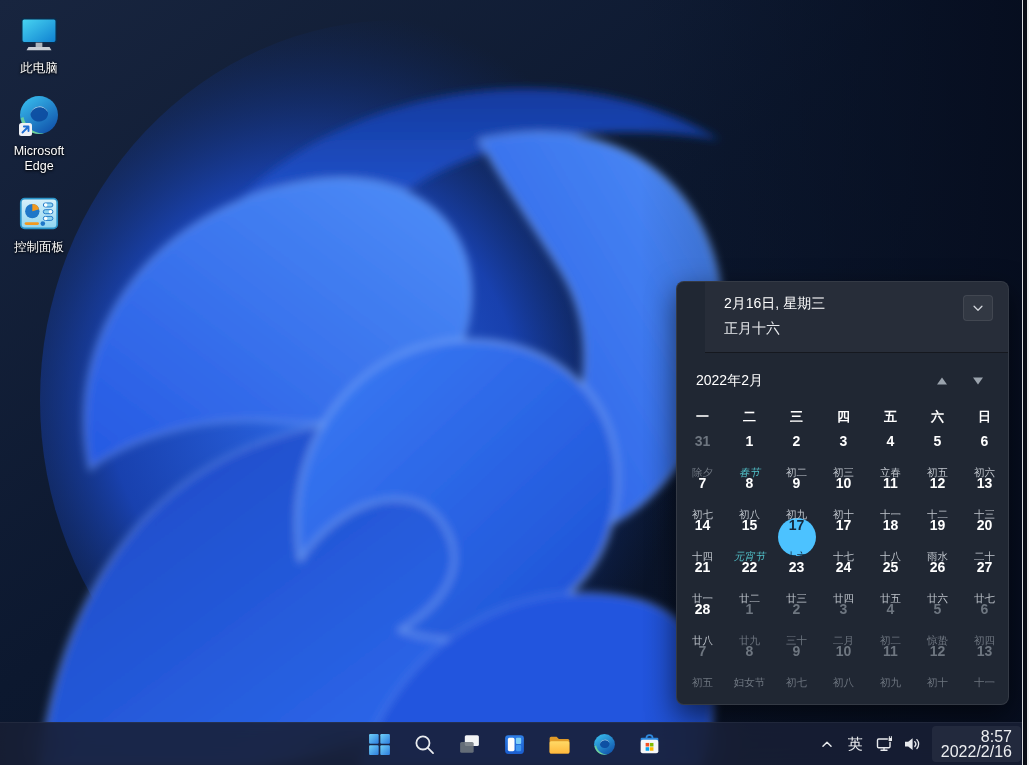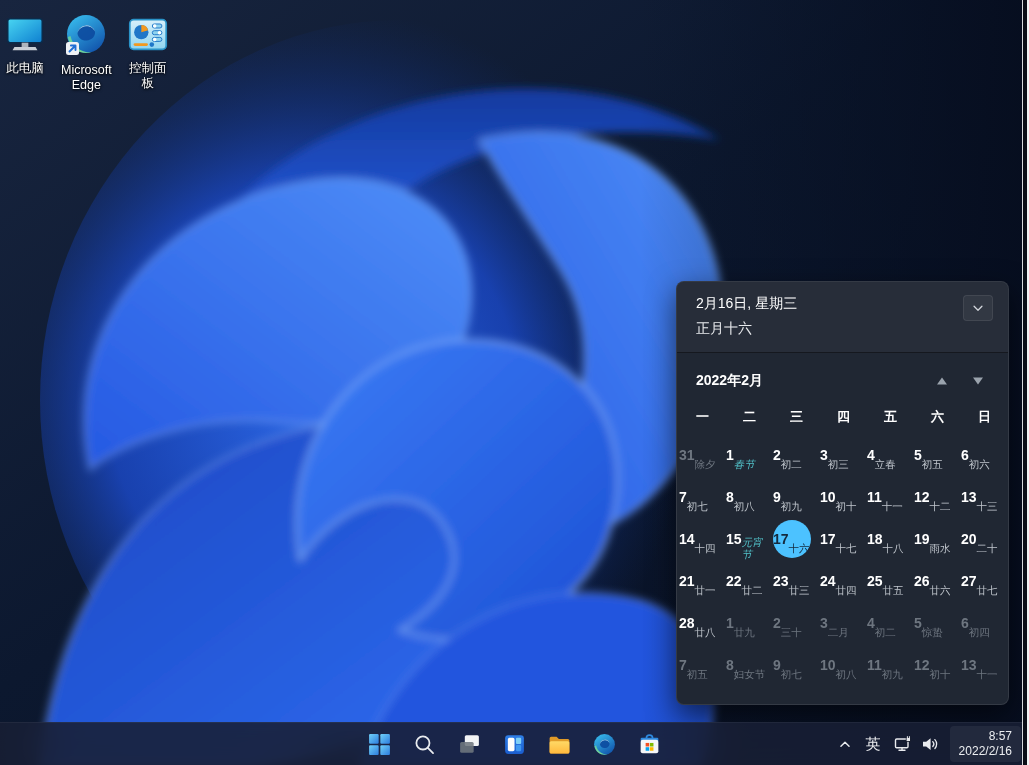--- a/index.html
+++ b/index.html
@@ -6,64 +6,64 @@
   *{box-sizing:border-box;}
   .screen{position:relative;width:1029px;height:765px;overflow:hidden;
     font-family:"Liberation Sans","DejaVu Sans",sans-serif;color:#fff;background:#0a1322;}
   .wallpaper{position:absolute;inset:0;display:block;}
 
   
   .right-edge{position:absolute;top:0;right:0;width:8px;height:100%;
     background:linear-gradient(to right,rgba(0,0,0,0) 0 1px,#d7dadd 1px 2px,#0a0e17 2px 6px,#f2f3f4 6px 8px);z-index:60;}
 
   
-  .desktop-icons{position:absolute;left:2px;top:10px;width:74px;display:flex;gap:13px;z-index:5;}
+  .desktop-icons{position:absolute;left:2px;top:10px;width:74px;display:flex;flex-direction:column;gap:13px;z-index:5;}
   .dicon{display:flex;flex-direction:column;align-items:center;padding:2px 0;cursor:default;border-radius:4px;}
   .dicon svg{display:block;}
   .dlabel{margin-top:3px;font-size:12.5px;line-height:15px;text-align:center;color:#fff;
     text-shadow:0 1px 3px rgba(0,0,0,.95),0 0 2px rgba(0,0,0,.8);max-width:72px;}
 
   
   .calendar{position:absolute;left:676px;top:281px;width:333px;height:424px;
     background:#202733;border:1px solid rgba(255,255,255,.09);border-radius:8px;
     box-shadow:0 10px 28px rgba(0,0,0,.55);z-index:40;overflow:hidden;}
   .cal-header{height:71px;background:rgba(255,255,255,.03);border-bottom:1px solid rgba(0,0,0,.45);
-    display:flex;justify-content:space-between;align-items:flex-start;padding:13px 15px 0 19px;}
+    display:flex;justify-content:space-between;align-items:flex-start;padding:13px 15px 0 19px;margin-left:28px;}
   .cal-date{font-size:14px;color:#fff;}
   .cal-lunar{font-size:14px;color:#e9ebee;margin-top:7px;}
   .collapse-btn{width:30px;height:26px;background:rgba(255,255,255,.055);border:1px solid rgba(255,255,255,.08);
     border-radius:4px;display:flex;align-items:center;justify-content:center;cursor:default;padding:0;}
   .cal-month-row{height:55px;display:flex;justify-content:space-between;align-items:center;padding:0 12px 0 19px;}
-  .cal-month{font-size:14px;font-weight:700;color:#fff;}
+  .cal-month{font-size:14px;font-weight:400;color:#fff;}
   .cal-nav{display:flex;}
   .cal-nav button{width:36px;height:30px;background:transparent;border:none;display:flex;align-items:center;justify-content:center;cursor:default;}
   .weekday-row{display:grid;grid-template-columns:repeat(7,47px);padding:0 2px;height:24px;}
   .wd{font-size:13px;font-weight:700;text-align:center;color:#fff;}
   .cal-grid{display:grid;grid-template-columns:repeat(7,47px);grid-auto-rows:42px;padding:2px 2px 0 2px;}
-  .cell{position:relative;display:flex;align-items:center;justify-content:flex-start;cursor:default;}
+  .cell{position:relative;display:flex;flex-direction:column;align-items:center;justify-content:flex-start;cursor:default;}
   .cell .d{font-size:14px;font-weight:600;color:#fff;line-height:15px;z-index:1;}
   .cell .l{font-size:10.5px;color:#c0c6cd;line-height:12px;margin-top:17px;z-index:1;}
   .cell.fest .l{color:var(--festival,#52c3cb);font-style:italic;}
   .cell.dim .d,.cell.dim .l{color:#6e7680;}
   .cell.sel::before{content:"";position:absolute;width:38px;height:38px;border-radius:50%;
     background:var(--accent,#4cc2ff);z-index:0;}
   .cell.sel .d,.cell.sel .l{color:#14293d;}
 
   
   .taskbar{position:absolute;left:0;right:0;bottom:0;height:43px;z-index:50;
     background:rgba(24,31,52,.88);backdrop-filter:blur(18px);border-top:1px solid rgba(255,255,255,.05);}
   .tb-center{position:absolute;left:50%;top:0;transform:translateX(-50%);height:100%;display:flex;align-items:center;gap:5px;}
   .tb-btn{width:40px;height:40px;border:none;background:transparent;border-radius:5px;
     display:flex;align-items:center;justify-content:center;cursor:default;padding:0;}
   .tb-tray{position:absolute;right:8px;top:0;height:100%;display:flex;align-items:center;gap:2px;}
   .tray-btn{height:36px;border:none;background:transparent;border-radius:4px;display:flex;align-items:center;
     justify-content:center;cursor:default;color:#eceef1;padding:0 5px;}
   .ime{font-size:15px;font-family:"Liberation Sans","DejaVu Sans",sans-serif;}
   .netvol{gap:7px;}
-  .clock{flex-direction:column;align-items:flex-end;justify-content:center;font-size:12px;line-height:15px;
+  .clock{flex-direction:column;align-items:flex-end;justify-content:center;font-size:16px;line-height:15px;
     padding:3px 9px;background:rgba(255,255,255,.06);border-radius:4px;margin-left:3px;}
 </style>
 </head>
 <body>
 
 <div class="screen">
 
   <svg class="wallpaper" viewBox="0 0 1029 765" preserveAspectRatio="none" aria-hidden="true">
     <defs>
       <linearGradient id="bgg" x1="0" y1="0" x2="1" y2="1">

